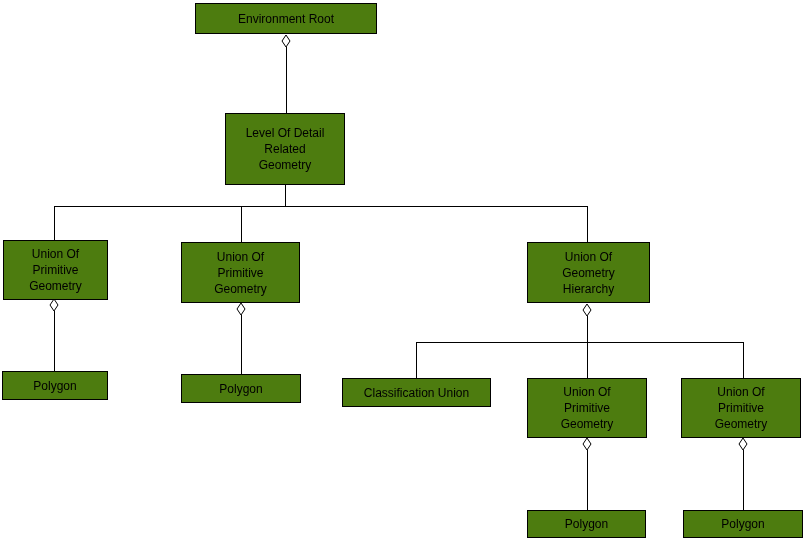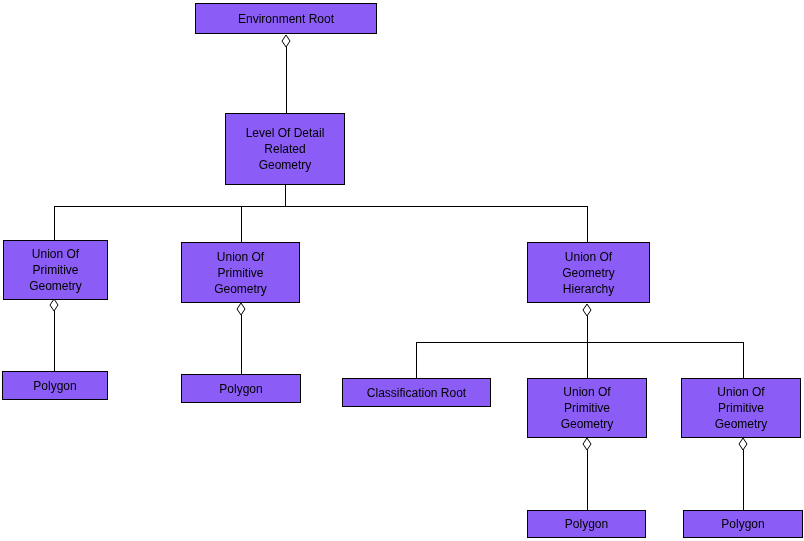--- a/index.html
+++ b/index.html
@@ -24,21 +24,21 @@
   }
   .wires path.diamond {
     stroke: #000000;
     stroke-width: 1;
     fill: #ffffff;
   }
   .node {
     position: absolute;
     box-sizing: border-box;
     border: 1px solid #000000;
-    background: #8b5cf6;
+    background: #4d7c0f;
     color: #000000;
     display: flex;
     align-items: center;
     justify-content: center;
     text-align: center;
     font-size: 12px;
     line-height: 16px;
     white-space: pre-line;
   }
 </style>
@@ -108,21 +108,21 @@
 Geometry</div>
 
   <div class="node" style="left:527px; top:242px; width:123px; height:61px;">Union Of
 Geometry
 Hierarchy</div>
 
   <div class="node" style="left:2px; top:371px; width:106px; height:29px;">Polygon</div>
 
   <div class="node" style="left:181px; top:374px; width:120px; height:29px;">Polygon</div>
 
-  <div class="node" style="left:342px; top:378px; width:149px; height:29px;">Classification Root</div>
+  <div class="node" style="left:342px; top:378px; width:149px; height:29px;">Classification Union</div>
 
   <div class="node" style="left:527px; top:378px; width:120px; height:60px;">Union Of
 Primitive
 Geometry</div>
 
   <div class="node" style="left:681px; top:378px; width:120px; height:60px;">Union Of
 Primitive
 Geometry</div>
 
   <div class="node" style="left:527px; top:510px; width:119px; height:28px;">Polygon</div>

